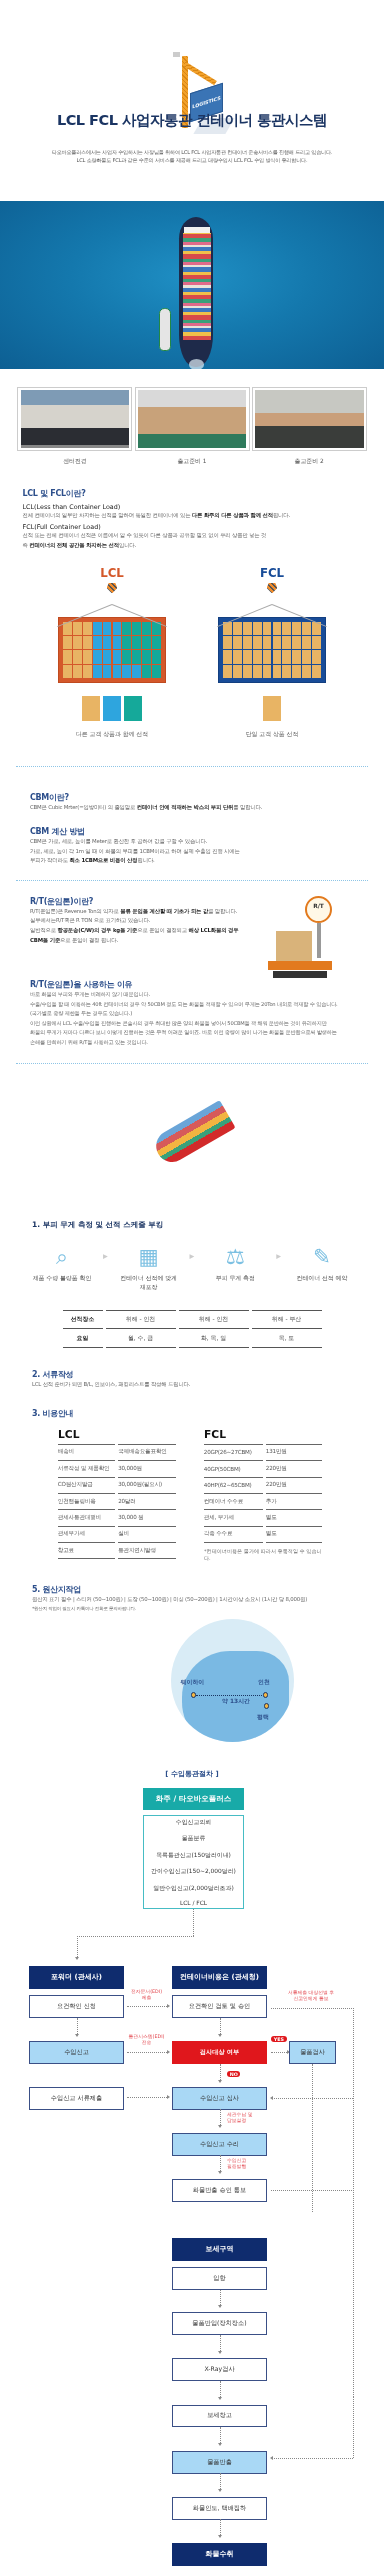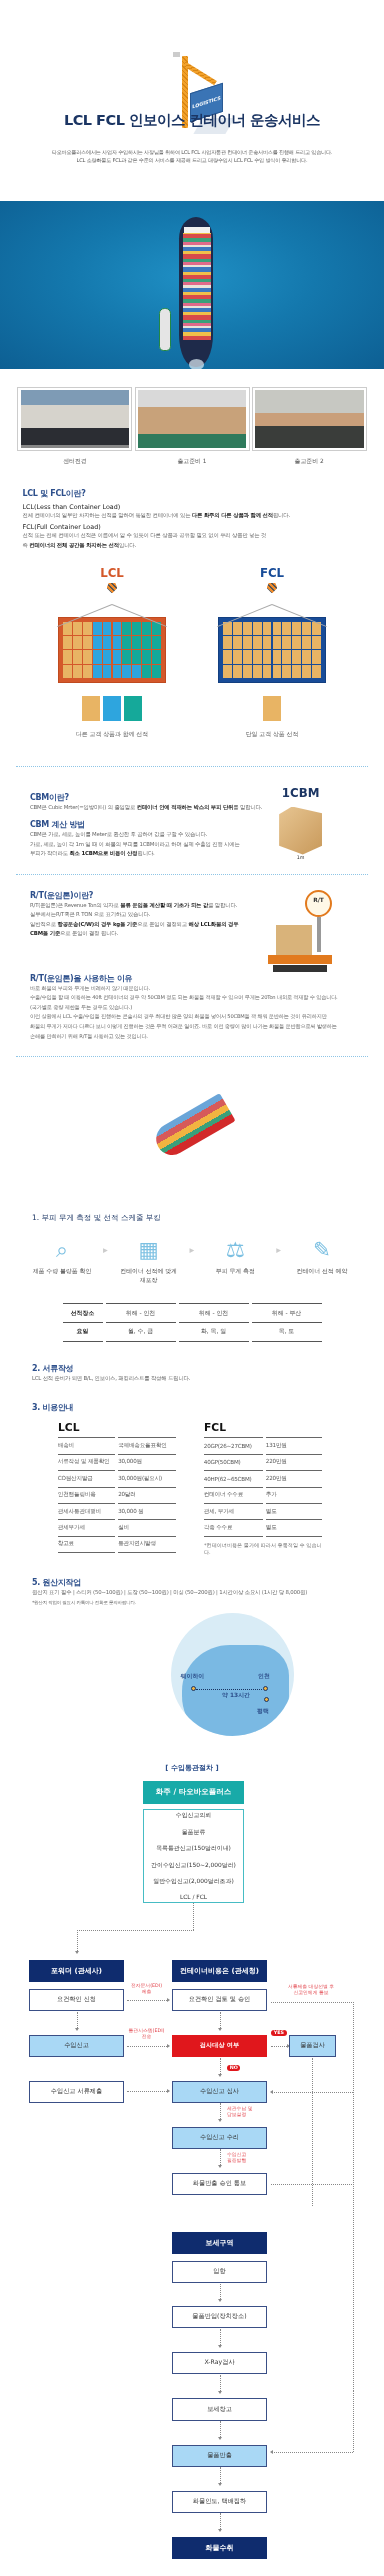--- a/index.html
+++ b/index.html
@@ -62,21 +62,21 @@
 .cube{width:43px;height:48px;margin:6.4px auto 0;background:linear-gradient(135deg,#e7c592,#c8995a);position:relative;clip-path:polygon(30% 0,100% 14%,100% 82%,55% 100%,0 82%,0 16%)}
 .rt-img{width:70px;height:80px;position:relative;margin-right:16px}
 .scale-dial{position:absolute;left:37px;top:0;width:27px;height:27px;border-radius:50%;border:2.7px solid #e27a1e;background:#fff8e7;font-size:5.9px;font-weight:bold;color:#333;text-align:center;line-height:16px}
 .scale-post{position:absolute;left:49px;top:27px;width:3.7px;height:35px;background:#999}
 .scale-box{position:absolute;left:8px;top:35px;width:36px;height:32px;background:#d9b37a}
 .scale-base{position:absolute;left:0;top:65px;width:64px;height:9.6px;background:#e27a1e}
 .scale-foot{position:absolute;left:5.4px;top:75px;width:54px;height:7.5px;background:#333}
 .proc-hero{height:171px;position:relative}
 .ship2{position:absolute;left:153px;top:54px;width:80px;height:32px;transform:rotate(-30deg);background:linear-gradient(180deg,#6aa5d8 0 20%,#d65a5a 20% 40%,#f2b441 40% 60%,#3aa07a 60% 75%,#d22a2a 75%);border-radius:21.4px 3.2px 3.2px 21.4px}
 .proc-title{position:absolute;top:133px;width:100%;font-size:16px;font-weight:bold;color:#1b3563}
-.step1-title{font-size:7.5px;color:#1b3563;font-weight:normal;padding-left:32px}
+.step1-title{font-size:7.5px;color:#1b3563;font-weight:bold;padding-left:32px}
 .icons{display:flex;justify-content:space-between;padding:0 30px;margin-top:13px;align-items:flex-start}
 .icon-step{text-align:center;width:64px}
 .icon-glyph{width:27px;height:28px;margin:0 auto;color:#7cc0e2;font-size:21.4px;line-height:28px}
 .icon-label{font-size:5.9px;color:#444;margin-top:3.2px}
 .arrow-dots{color:#ccc;font-size:9.6px;margin-top:7.5px}
 table.sched{margin:18px auto 0;border-collapse:separate;border-spacing:3.2px 0}
 table.sched td{font-size:5.9px;color:#444;text-align:center;padding:4.3px 0;border-top:1.1px solid #555;width:70px}
 table.sched tr:last-child td{border-bottom:1.1px solid #555}
 table.sched td.h{width:40px;font-weight:bold;color:#222}
 .cost-wrap{display:flex;justify-content:space-between;padding:0 59px 0 58px;margin-top:8.6px}
@@ -113,21 +113,21 @@
 <body>
 
 <section class="sec hero-top">
   <div class="crane-wrap">
     <div class="crane-cw"></div>
     <div class="crane-mast"></div>
     <div class="crane-jib"></div>
     <div class="crane-shadow"></div>
     <div class="crane-box">LOGISTICS</div>
   </div>
-  <h1 class="hero-title center">LCL FCL 인보이스 컨테이너 운송서비스</h1>
+  <h1 class="hero-title center">LCL FCL 사업자통관 컨테이너 통관시스템</h1>
   <div class="hero-desc center">
     <div>타오바오플러스에서는 사업자 수입하시는 사장님을 위하여 LCL FCL 사업자통관 컨테이너 운송서비스를 진행해 드리고 있습니다.</div>
     <div>LCL 소량화물도 FCL과 같은 수준의 서비스를 제공해 드리고 대량수입시 LCL FCL 수입 방식이 유리합니다.</div>
   </div>
 </section>
 
 <section class="sec banner">
   <div class="tug"></div>
   <div class="ship">
     <div class="ship-hull"></div>
@@ -273,31 +273,26 @@
   </div>
 </section>
 
 <div style="height:27px"></div>
 <div class="dotline"></div>
 
 <section class="sec cbm">
   <div>
     <h3 class="t" style="margin-top:5.4px">CBM이란?</h3>
     <p class="d"><span>CBM은 Cubic Mrter(=입방미터) 의 줄임말로 </span><b class="k">컨테이너 안에 적재하는 박스의 부피 단위</b><span>를 말합니다.</span></p>
-    <h3 class="t" style="margin-top:7px">CBM 계산 방법</h3>
+    <h3 class="t" style="margin-top:14px">CBM 계산 방법</h3>
     <p class="d">
       <span>CBM은 가로, 세로, 높이를 Meter로 환산한 후 곱하여 값을 구할 수 있습니다.</span><br>
       <span>가로, 세로, 높이 각 1m 일 때 이 화물의 부피를 1CBM이라고 하며 실제 수출입 진행 시에는</span><br>
       <span>부피가 작더라도 </span><b class="k">최소 1CBM으로 비용이 산정</b><span>됩니다.</span>
     </p>
-  </div>
-  <div class="cbm-img">
-    <div class="cbm-label">1CBM</div>
-    <div class="cube"></div>
-    <div style="font-size:4.8px;color:#333">1m</div>
   </div>
 </section>
 
 <div style="height:14px"></div>
 <div class="dotline"></div>
 
 <section class="sec cbm" style="padding-top:15px">
   <div>
     <h3 class="t">R/T(운임톤)이란?</h3>
     <p class="d">

